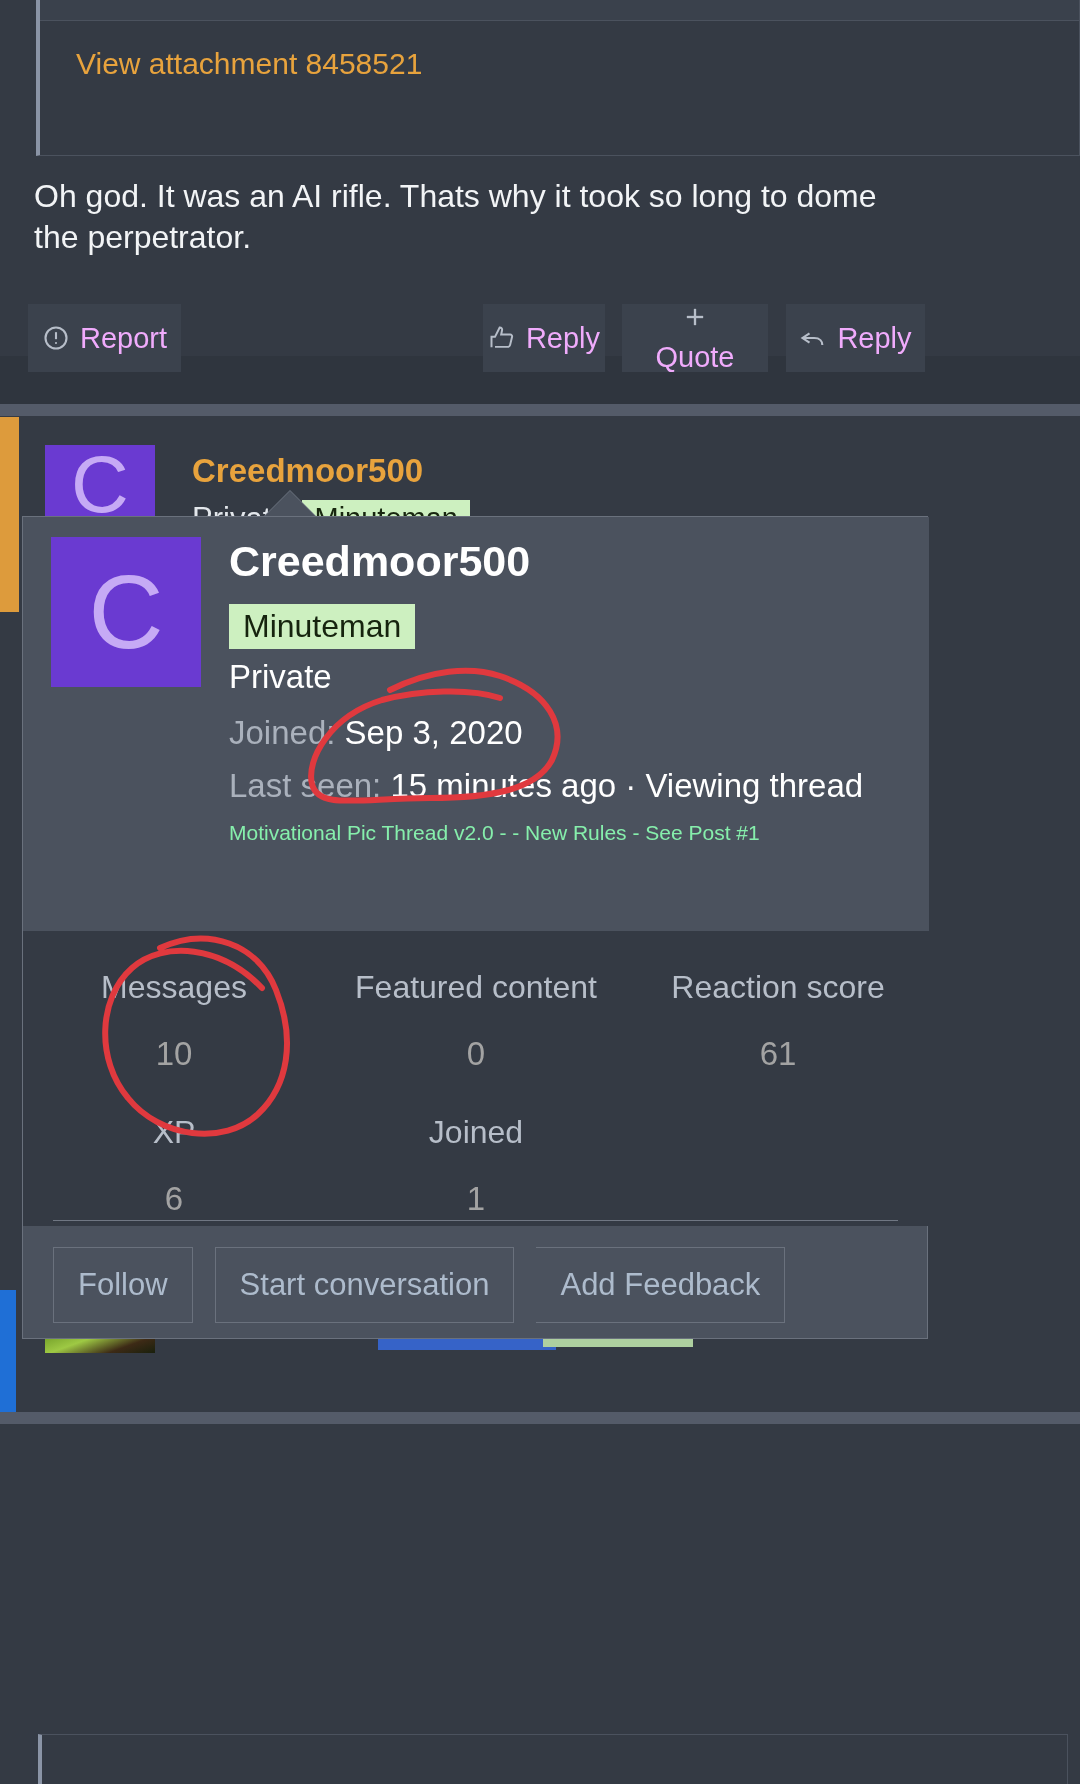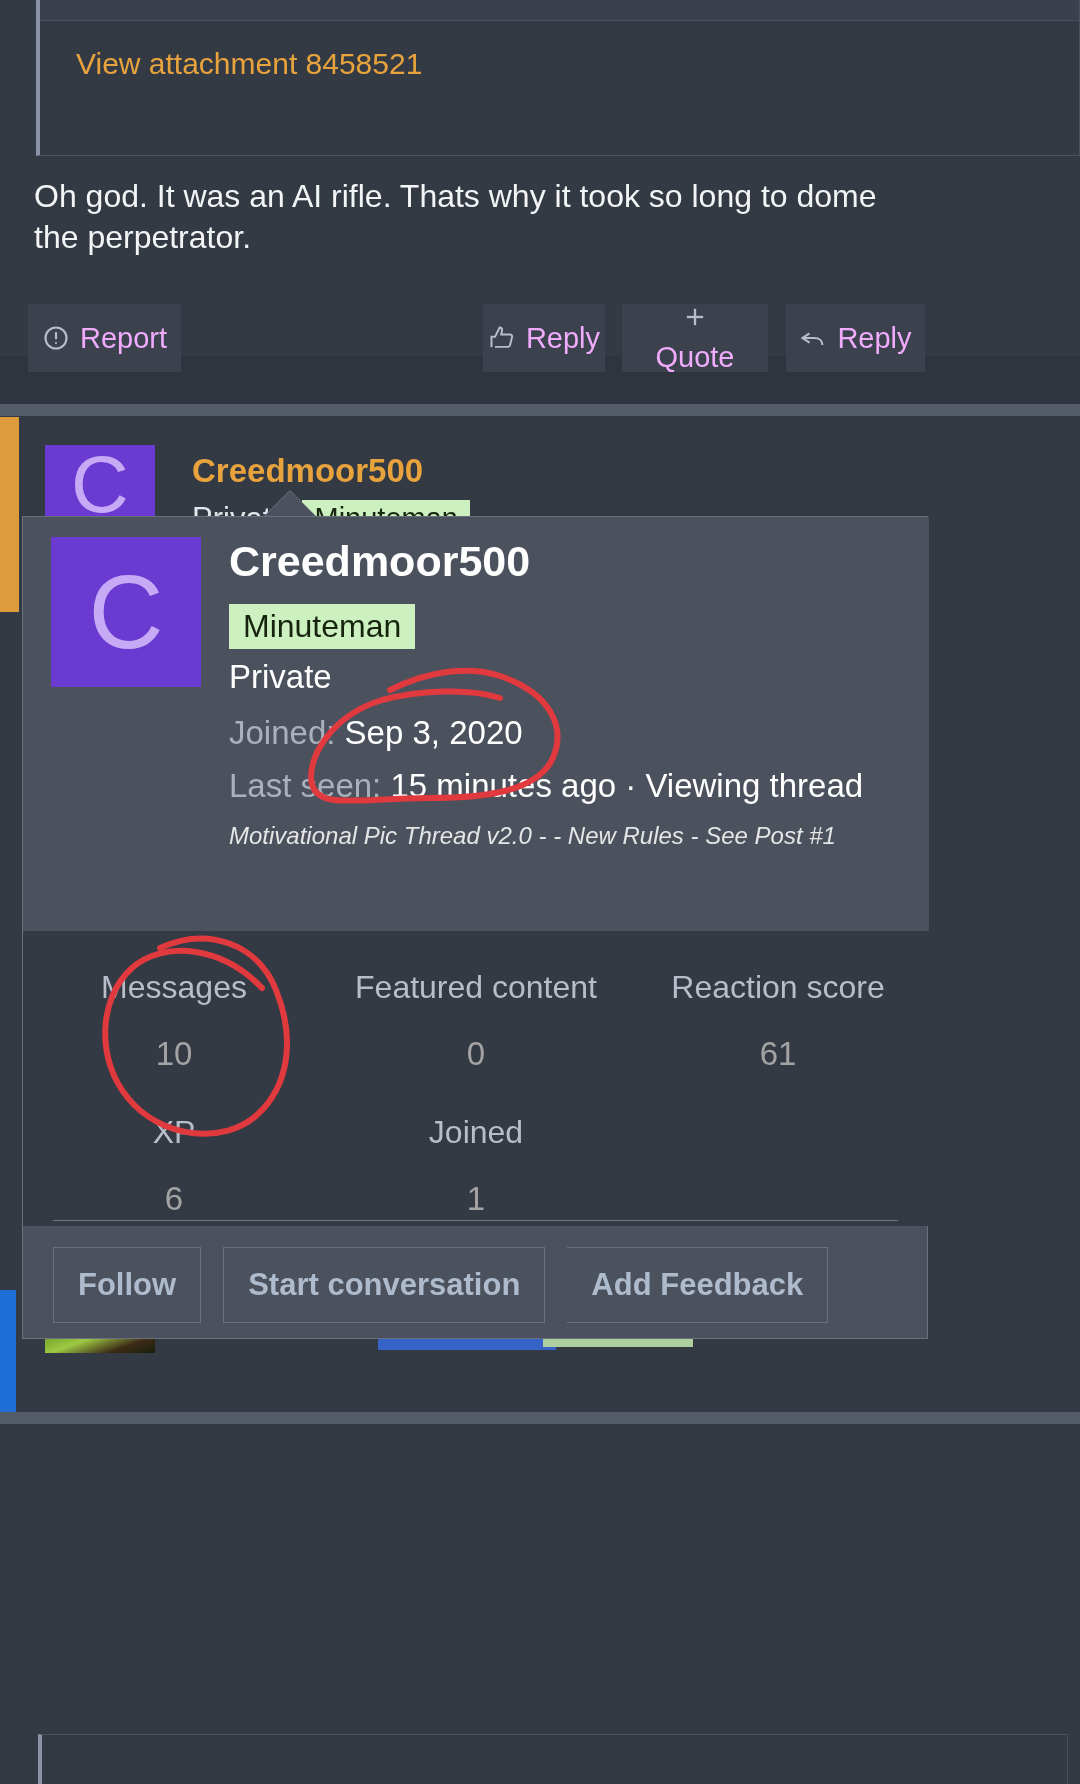--- a/index.html
+++ b/index.html
@@ -282,24 +282,23 @@
     left: 206px; top: 250px;
     font-size: 33px;
     color: #ffffff;
     white-space: nowrap;
   }
   .dim { color: #aab1bc; }
   .pp-thread {
     position: absolute;
     left: 206px; top: 300px;
     width: 640px;
-    font-size: 24px;
-    font-style: italic;
+    font-size: 21px;
     line-height: 1.55;
-    color: #e5e5e5;
+    color: #86efac;
   }
   .pp-stats {
     position: absolute;
     left: 0; top: 414px;
     width: 906px; height: 295px;
     background: #343a44;
   }
   .stat-grid {
     position: absolute;
     left: 0; top: 40px;
@@ -333,21 +332,21 @@
     left: 30px; top: 730px;
     display: flex;
     align-items: stretch;
     gap: 22px;
   }
   .btn-group { display: flex; }
   .pp-btn {
     border: 1px solid #6a717d;
     color: #adbbcc;
     font-size: 31px;
-    font-weight: bold;
+    font-weight: normal;
     height: 76px;
     display: flex;
     align-items: center;
     justify-content: center;
     padding: 0 24px;
     background: transparent;
     white-space: nowrap;
   }
   .pp-btn + .pp-btn { border-left: none; }
 

